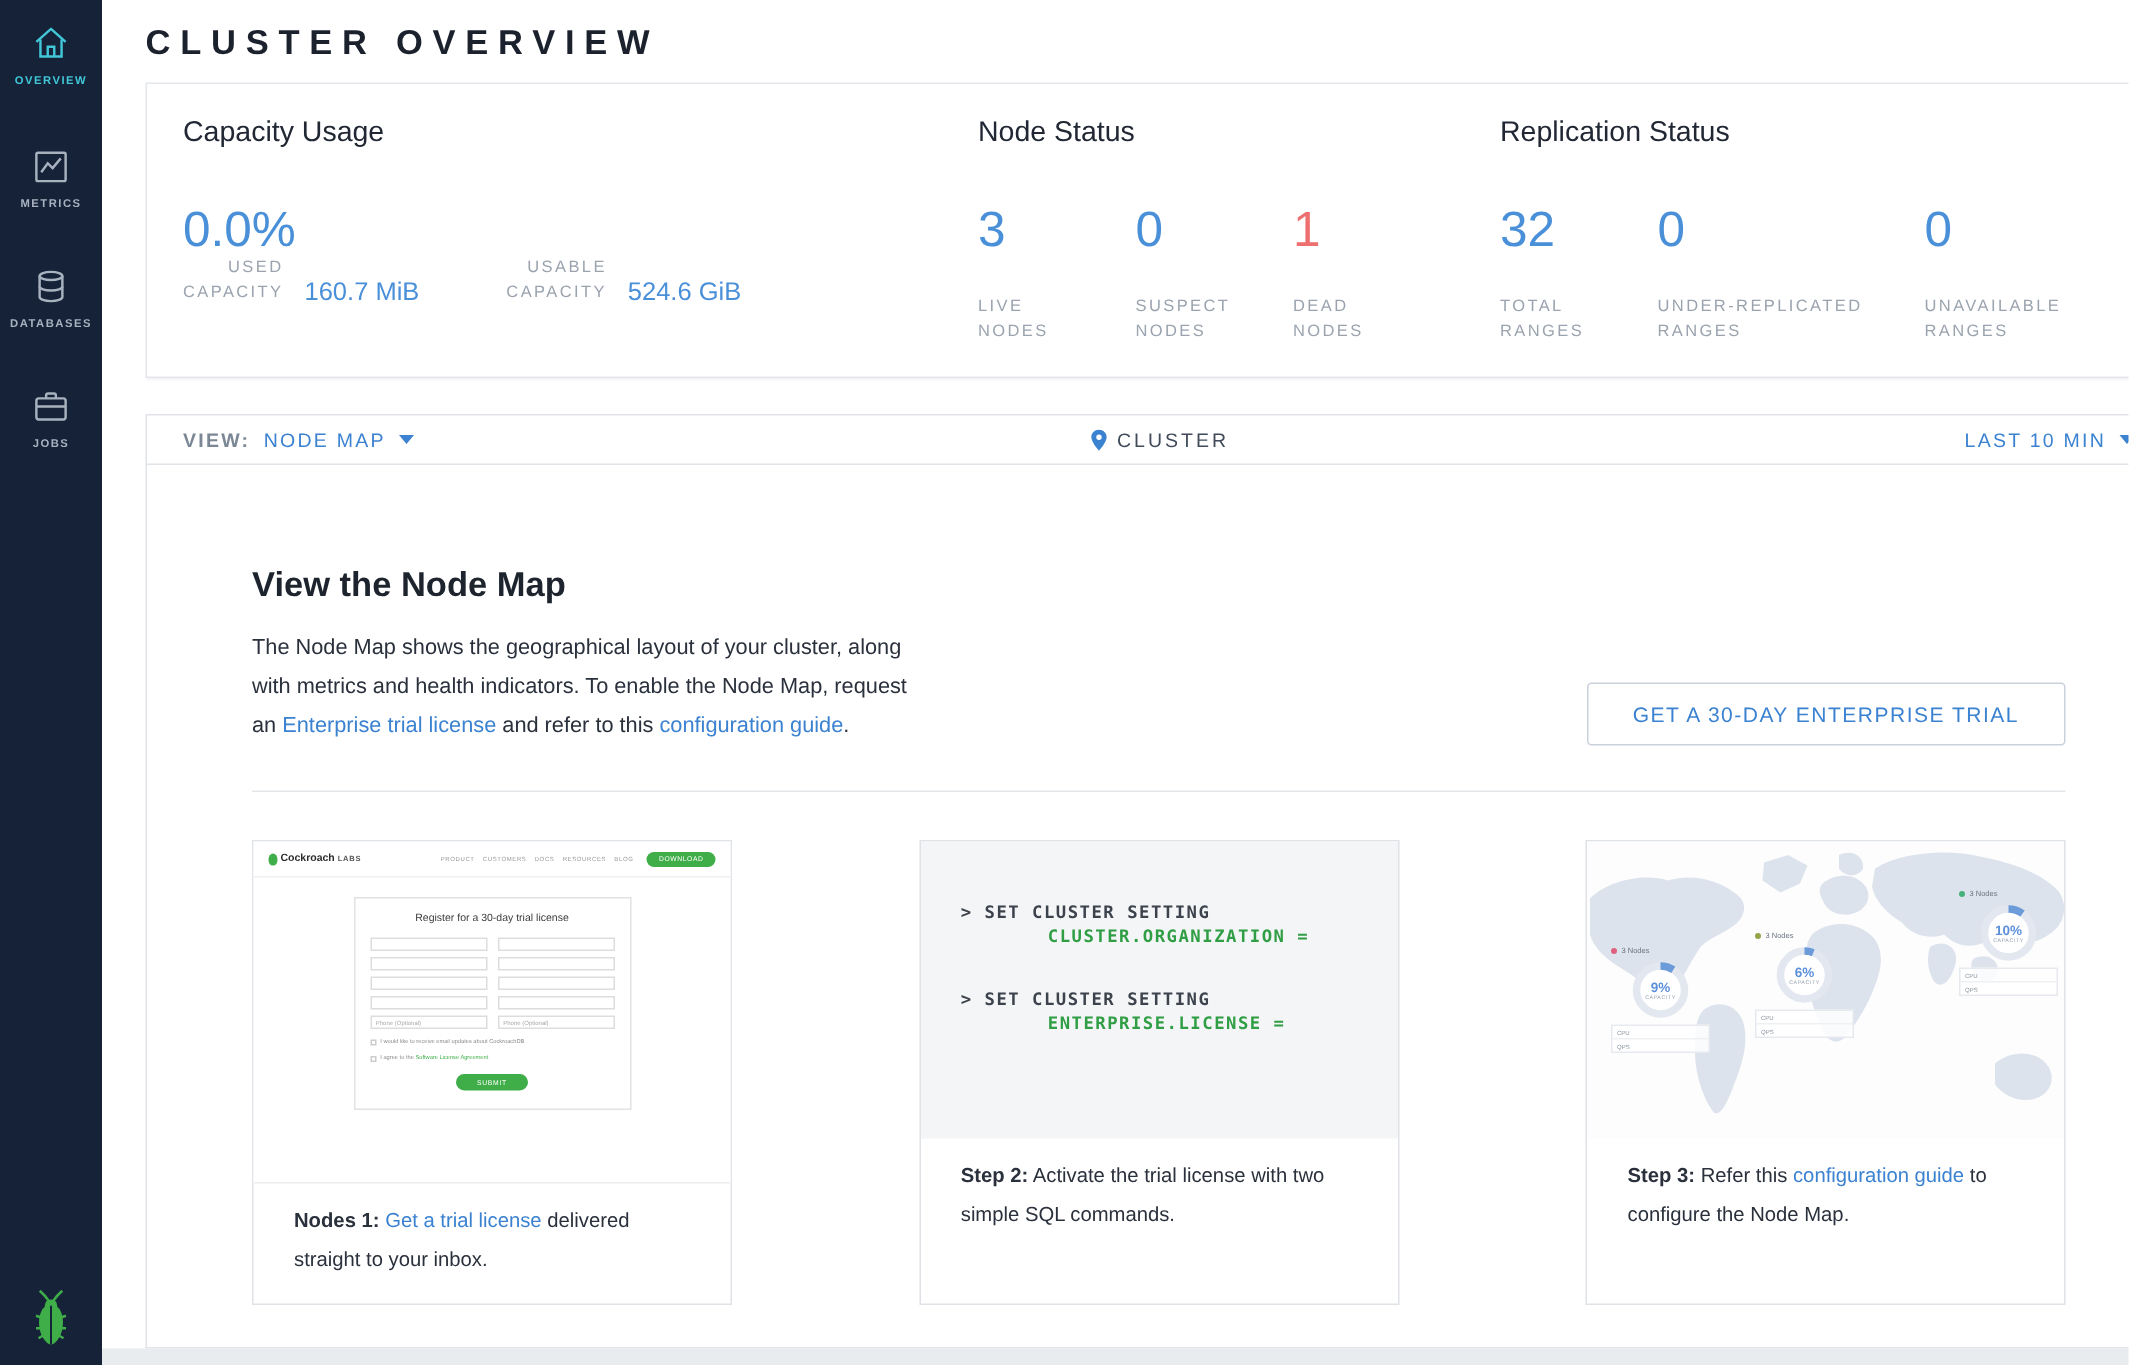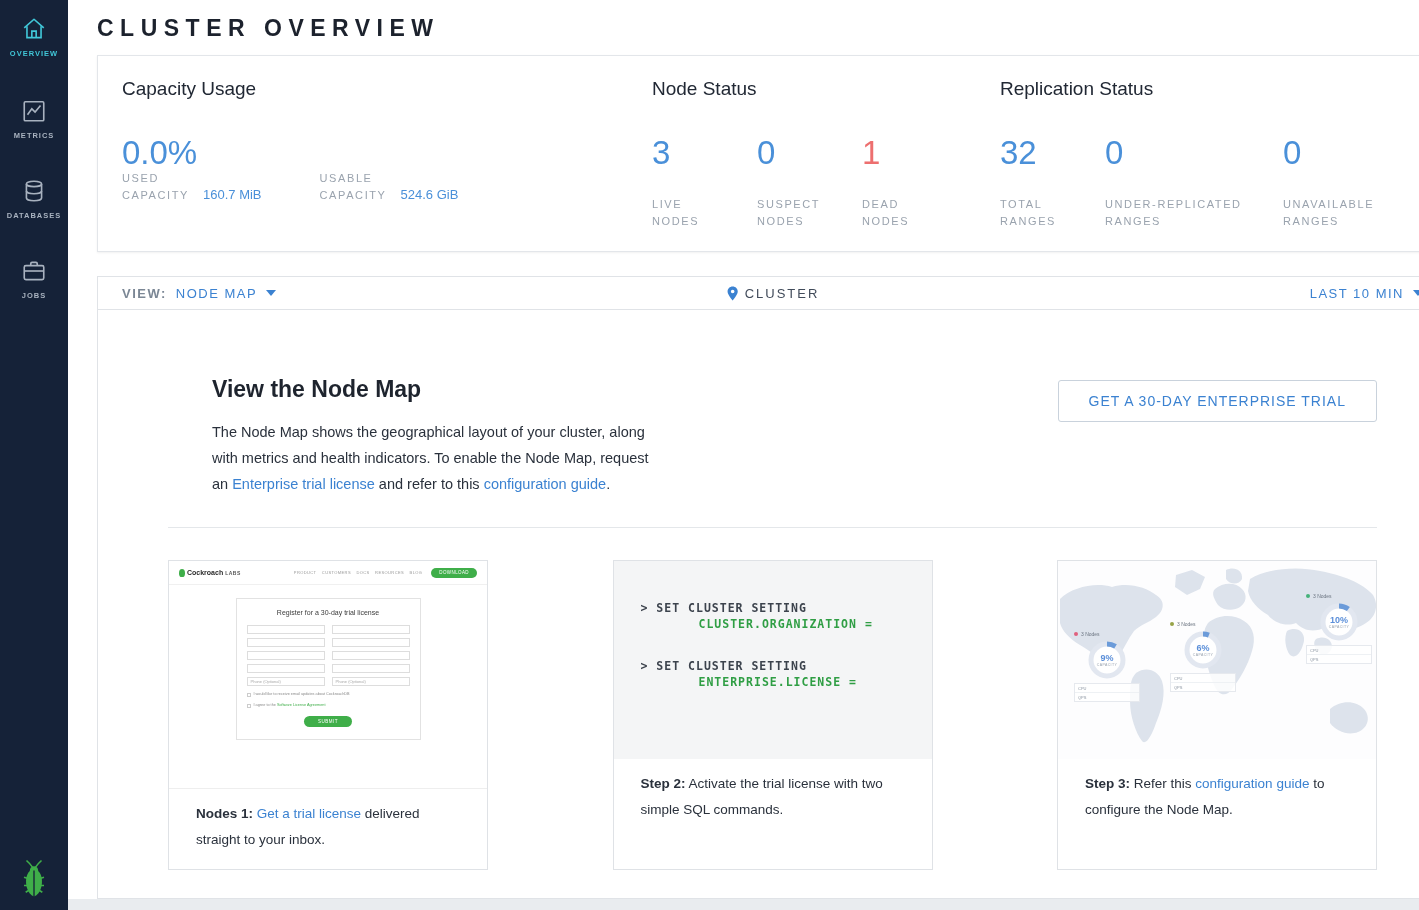--- a/index.html
+++ b/index.html
@@ -33,24 +33,24 @@
 
   .sec-capacity { width: 530px; }
   .cap-row { display: flex; align-items: flex-start; }
   .cap-bar-wrap { margin-left: 40px; margin-top: 7px; position: relative; }
   .cap-bar { width: 250px; height: 18px; background: #e8eaed; position: relative; }
   .cap-bar-dark { position: absolute; right: 0; top: 0; height: 100%; width: 38px; background: #ccd1d8; }
   .cap-ticks { position: relative; height: 18px; }
   .cap-tick-mark { position: absolute; top: 0; width: 1px; height: 4px; background: #c3c9d0; }
   .cap-tick { position: absolute; top: 5px; transform: translateX(-50%);
     font-size: 10.5px; color: #8f99a3; white-space: nowrap; }
-  .cap-stats { display: flex; gap: 58px; margin-top: 0; }
+  .cap-stats { display: flex; gap: 58px; margin-top: 0; text-align: right; }
   .cap-stat { display: flex; align-items: flex-end; gap: 14px; }
   .cap-stat .stat-label { margin-top: 0; }
-  .cap-val { font-size: 13px; color: #4a90d9; line-height: 19px; }
+  .cap-val { font-size: 17px; color: #4a90d9; line-height: 19px; }
 
   .sec-nodes { width: 348px; }
   .stat-cols { display: flex; }
   .stat-col { width: 105px; }
   .sec-repl { flex: 1; }
   .sec-repl .stat-col.c1 { width: 105px; }
   .sec-repl .stat-col.c2 { width: 178px; }
   .sec-repl .stat-col.c3 { width: 140px; }
 
   
@@ -64,21 +64,21 @@
     border-top: 6px solid #3b82d1; display: inline-block; }
   .vb-center { position: absolute; left: 50%; transform: translateX(-50%); display: flex;
     align-items: center; gap: 6px; cursor: pointer; }
   .vb-center .vb-cluster { color: #414b5a; letter-spacing: 2px; }
   .vb-right { margin-left: auto; display: flex; align-items: center; gap: 9px;
     color: #3b82d1; cursor: pointer; }
 
   
   .panel { background: #fff; border: 1px solid #e0e3e7; border-top: none;
     padding: 66px 70px 28px; }
-  .panel-head { display: flex; justify-content: space-between; align-items: flex-start; margin-left: 44px; }
+  .panel-head { display: flex; justify-content: space-between; align-items: flex-end; }
   .nm-title { font-size: 23px; font-weight: 600; color: #1e242e; margin-bottom: 16px; }
   .nm-desc { width: 452px; font-size: 14.5px; line-height: 26px; color: #2a313c; }
   a.link { color: #3b82d1; text-decoration: none; cursor: pointer; }
   .trial-btn { margin-top: 4px; background: #fff; border: 1px solid #c9d2dc; border-radius: 3px;
     color: #3b82d1; font-size: 14px; letter-spacing: 1px; padding: 12px 30px; cursor: pointer;
     font-family: "Liberation Sans", sans-serif; }
   .panel-divider { border: none; border-top: 1px solid #e4e7ea; margin: 30px 0 32px; }
 
   .cards { display: flex; justify-content: space-between; }
   .step-card { width: 320px; border: 1px solid #dfe2e6; background: #fff;

